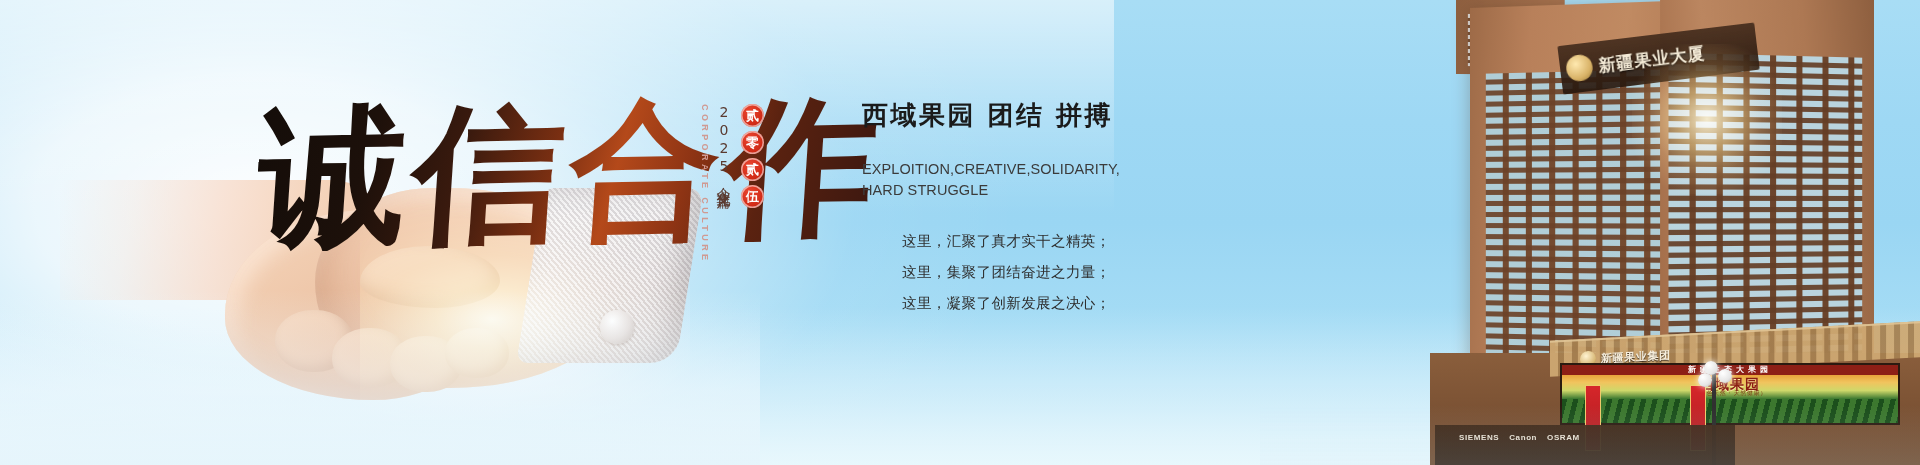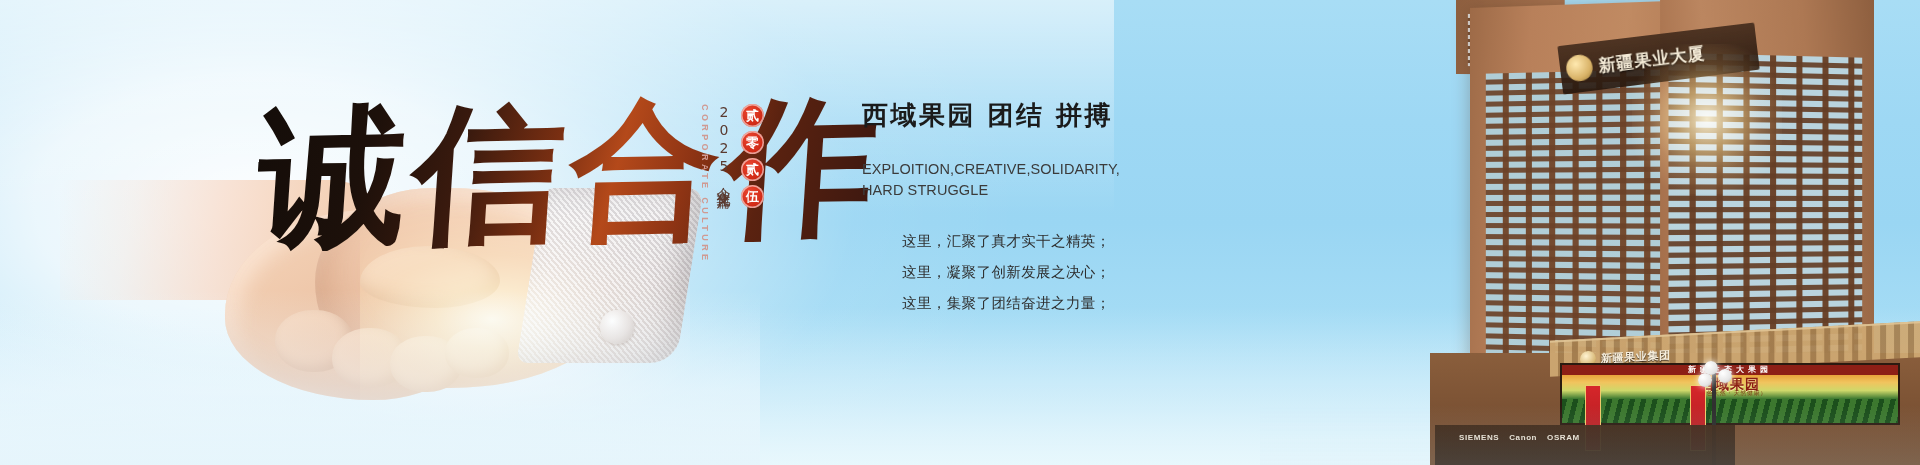--- a/index.html
+++ b/index.html
@@ -584,22 +584,22 @@
     </div>
     <div class="vtext-cn">2025企业文化篇</div>
     <div class="vtext-en">CORPORATE CULTURE</div>
   </div>
 
   <div class="text-block">
     <div class="headline">西域果园 团结 拼搏</div>
     <div class="subhead">EXPLOITION,CREATIVE,SOLIDARITY, HARD STRUGGLE</div>
     <div class="body-lines">
       <div class="body-line">这里，汇聚了真才实干之精英；</div>
+      <div class="body-line">这里，集聚了团结奋进之力量；</div>
       <div class="body-line">这里，凝聚了创新发展之决心；</div>
-      <div class="body-line">这里，集聚了团结奋进之力量；</div>
     </div>
   </div>
 
   <div class="building">
     <div class="tower-crown">
       <div class="crown-louvre"></div>
     </div>
     <div class="tower">
       <div class="tower-windows"></div>
     </div>

